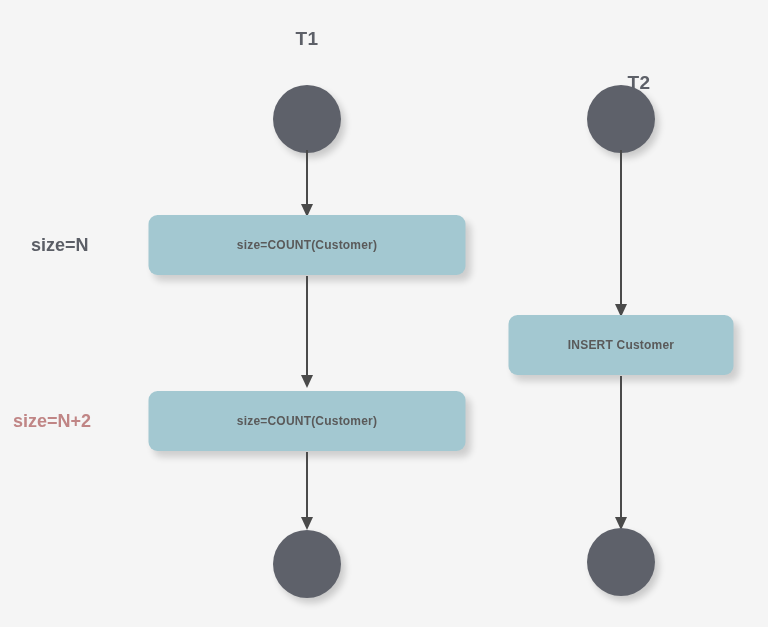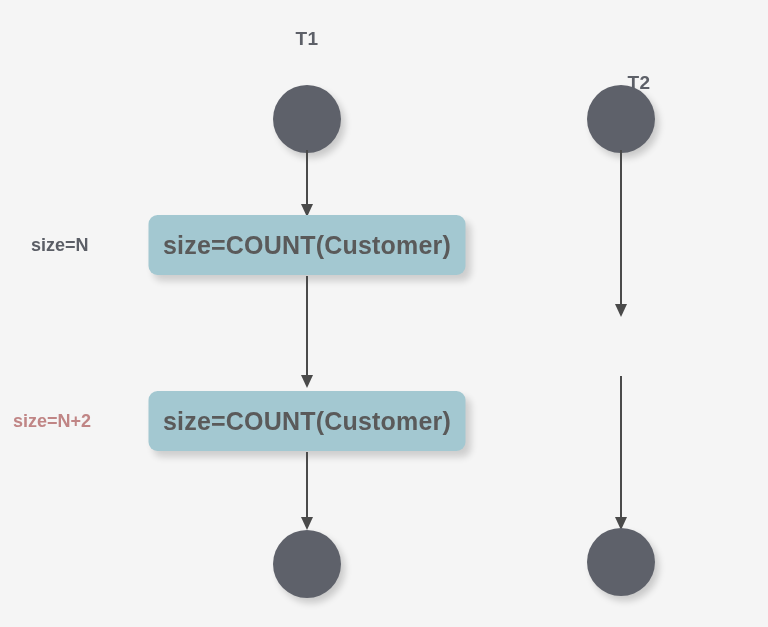--- a/index.html
+++ b/index.html
@@ -51,21 +51,21 @@
     height: 60px;
     border-radius: 9px;
     background: #a3c8d1;
     box-shadow: 5px 6px 7px rgba(0,0,0,0.16);
     display: flex;
     align-items: center;
     justify-content: center;
     transform: translateX(-50%);
   }
   .action-label {
-    font-size: 25px;
+    font-size: 12px;
     font-weight: 700;
     color: #5a5a5a;
     letter-spacing: 0.2px;
     white-space: nowrap;
     user-select: none;
   }
 
   
   .flow-arrow {
     position: absolute;
@@ -140,20 +140,23 @@
 
   <div class="node-circle" style="left:307px; top:530px;"></div>
 
   <div class="node-circle" style="left:621px; top:85px;"></div>
 
   <div class="flow-arrow" style="left:621px; top:150px; height:167px; width:14px;">
     <div class="stem" style="height:154px;"></div>
     <div class="head"></div>
   </div>
 
+  <div class="action-box" style="left:621px; top:315px; width:225px;">
+    <span class="action-label">INSERT Customer</span>
+  </div>
 
   <div class="flow-arrow" style="left:621px; top:376px; height:154px; width:14px;">
     <div class="stem" style="height:141px;"></div>
     <div class="head"></div>
   </div>
 
   <div class="node-circle" style="left:621px; top:528px;"></div>
 
 </div>
 

